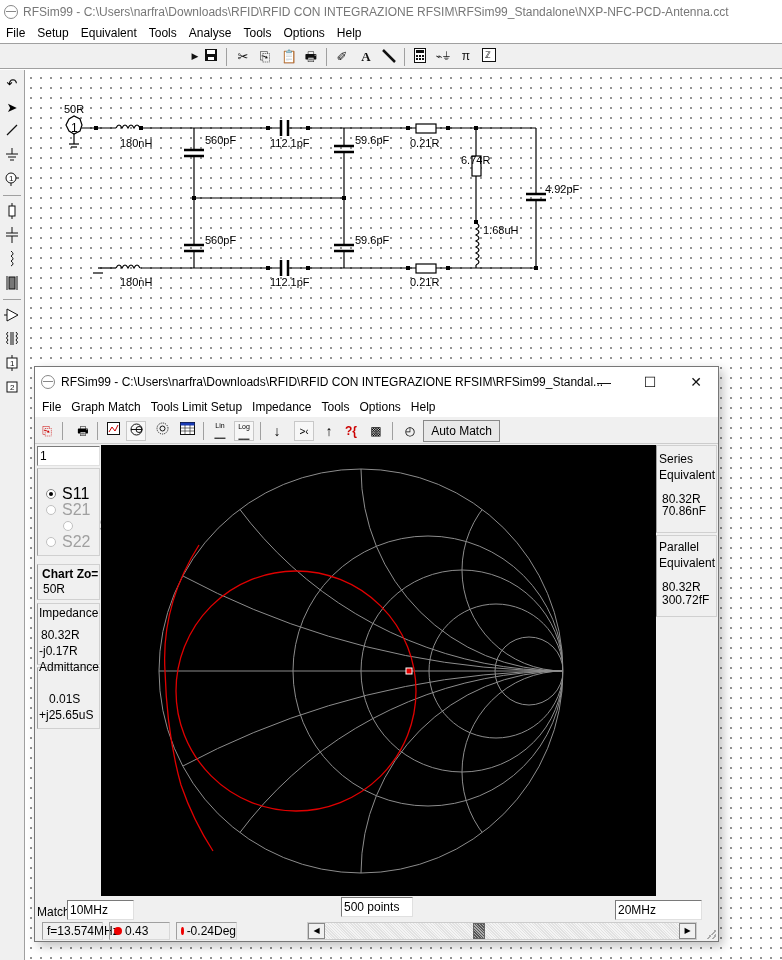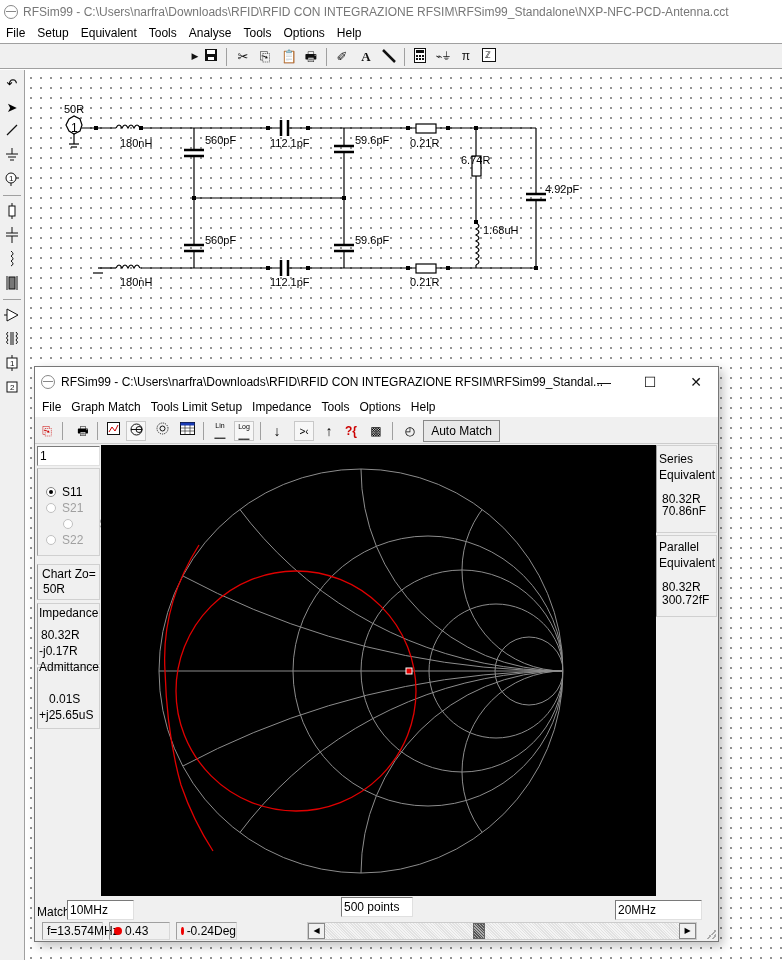--- a/index.html
+++ b/index.html
@@ -29,21 +29,21 @@
   .child-menu { position: absolute; left: 0; top: 30px; width: 683px; height: 20px; background: #fff; display: flex; align-items: center; padding-left: 2px; }
   .child-menu span { padding: 0 5px; font-size: 12px; }
   .child-tb { position: absolute; left: 0; top: 51px; width: 683px; height: 26px; background: #f0f0f0; border-bottom: 1px solid #ccc; }
   .ctb-icon { position: absolute; top: 3px; width: 20px; height: 20px; font-size: 12px; line-height: 20px; text-align: center; }
   .ctb-icon.pressed { border: 1px solid #c8c8c8; background: #f7f7f7; }
   .ctb-sep { position: absolute; top: 4px; width: 1px; height: 18px; background: #a0a0a0; }
   .automatch { position: absolute; left: 388px; top: 2px; width: 77px; height: 22px; border: 1px solid #888; background: #e8e8e8; font-size: 12px; line-height: 20px; text-align: center; }
   .field { position: absolute; background: #fff; border: 1px solid #7a7a7a; border-right-color: #e0e0e0; border-bottom-color: #e0e0e0; font-size: 12px; padding-left: 2px; line-height: 17px; height: 20px; }
   .panel { position: absolute; border: 1px solid #d0d0d0; border-left-color: #a0a0a0; }
   .ptext { position: absolute; font-size: 12px; line-height: 16px; }
-  .radio { position: absolute; display: flex; align-items: center; font-size: 12px; }
+  .radio { position: absolute; display: flex; align-items: center; font-size: 16px; }
   .radio .dot { width: 10px; height: 10px; border-radius: 50%; border: 1px solid #888; background: #fff; margin-right: 6px; position: relative; }
   .radio.on .dot::after { content: ""; position: absolute; left: 2px; top: 2px; width: 4px; height: 4px; border-radius: 50%; background: #000; }
   .radio.off { color: #a0a0a0; }
   .radio.off .dot { border-color: #c0c0c0; }
   .plot { position: absolute; left: 66px; top: 78px; width: 555px; height: 451px; background: #000; }
   .statusbox { position: absolute; top: 555px; height: 18px; border: 1px solid #d8d8d8; border-left-color: #a0a0a0; border-top-color: #a0a0a0; font-size: 12px; line-height: 16px; padding-left: 4px; display: flex; align-items: center; }
   .reddot { width: 8px; height: 8px; border-radius: 50%; background: #e00; margin-right: 3px; }
   .hscroll { position: absolute; left: 272px; top: 555px; width: 390px; height: 18px; background: repeating-linear-gradient(45deg, #f4f4f4 0 1px, #e2e2e2 1px 2px); border: 1px solid #ccc; }
   .sbtn { position: absolute; top: 0; width: 17px; height: 16px; background: #f0f0f0; border: 1px solid #888; font-size: 8px; line-height: 14px; text-align: center; }
   .sthumb { position: absolute; left: 165px; top: 0; width: 12px; height: 16px; background: repeating-linear-gradient(45deg, #555 0 1px, #aaa 1px 2px); border: 1px solid #666; }
@@ -371,21 +371,21 @@
   <div class="radio off" style="left:28px;top:150px;gap:20px;">
       <span class="dot"></span>
       <span>S12</span>
     </div>
   <div class="radio off" style="left:11px;top:166px;">
       <span class="dot"></span>
       <span>S22</span>
     </div>
 
   <div class="panel" style="left:2px;top:197px;width:63px;height:36px;"></div>
-  <span class="ptext" style="left:7px;top:199px;">Chart Zo=</span>
+  <span class="ptext" style="left:7px;top:199px;font-weight:bold;">Chart Zo=</span>
   <span class="ptext" style="left:8px;top:214px;">50R</span>
 
   <div class="panel" style="left:2px;top:236px;width:63px;height:62px;"></div>
   <span class="ptext" style="left:4px;top:238px;">Impedance</span>
   <span class="ptext" style="left:6px;top:260px;">80.32R</span>
   <span class="ptext" style="left:4px;top:276px;">-j0.17R</span>
 
   <div class="panel" style="left:2px;top:300px;width:63px;height:62px;"></div>
   <span class="ptext" style="left:4px;top:292px;">Admittance</span>
   <span class="ptext" style="left:14px;top:324px;">0.01S</span>

